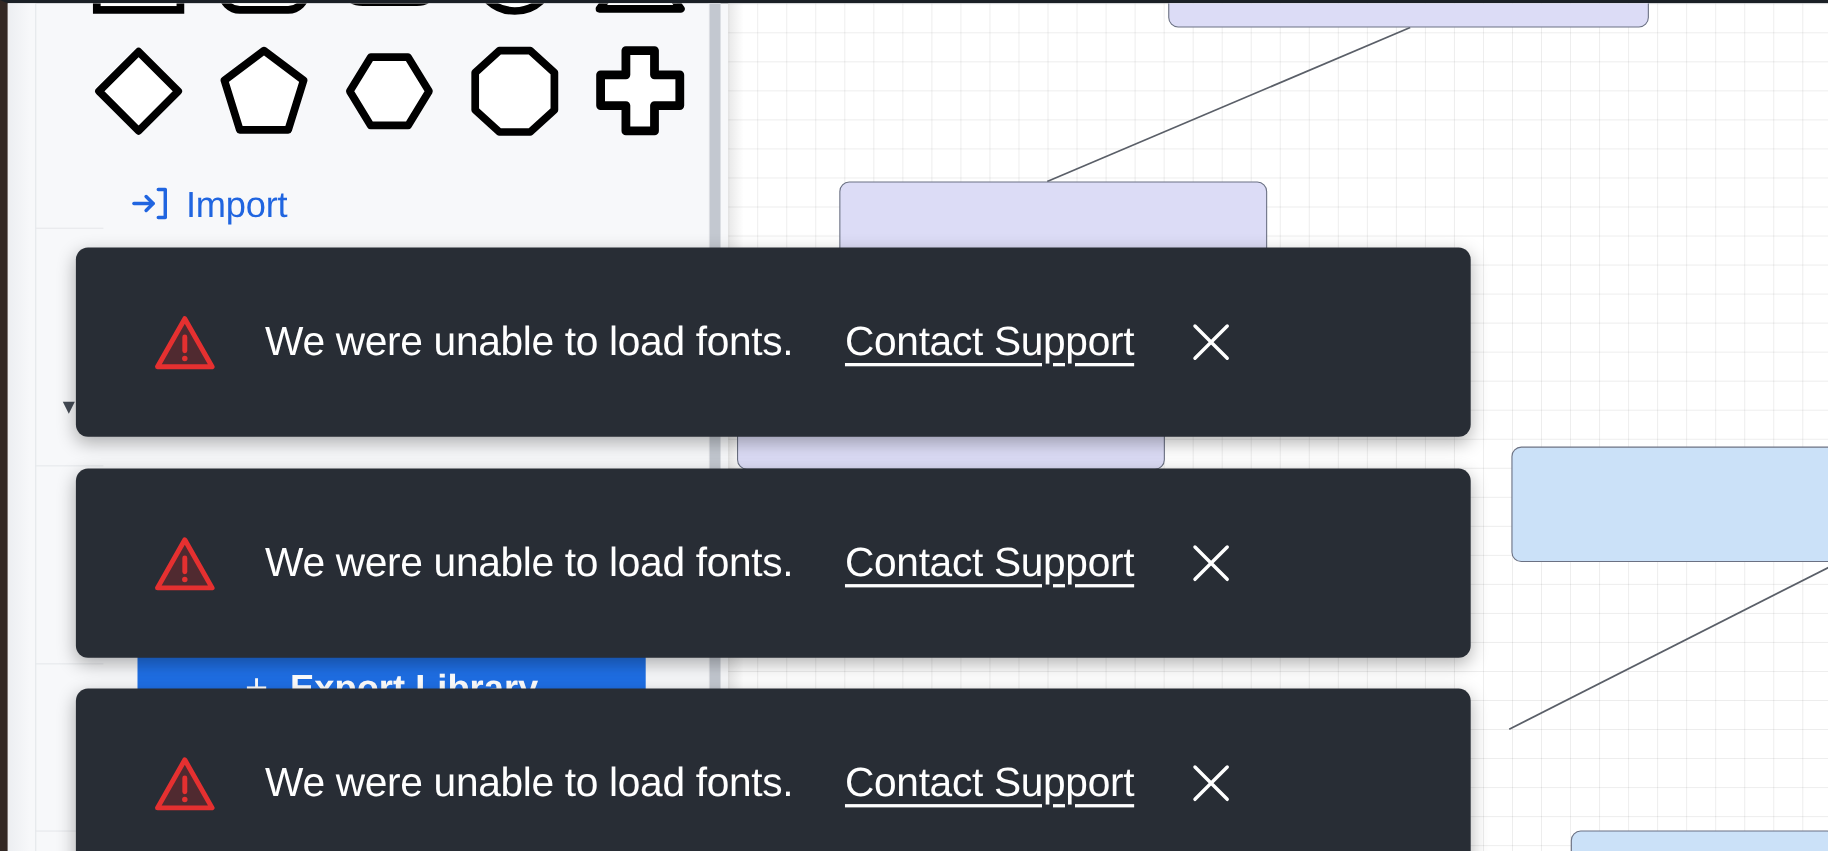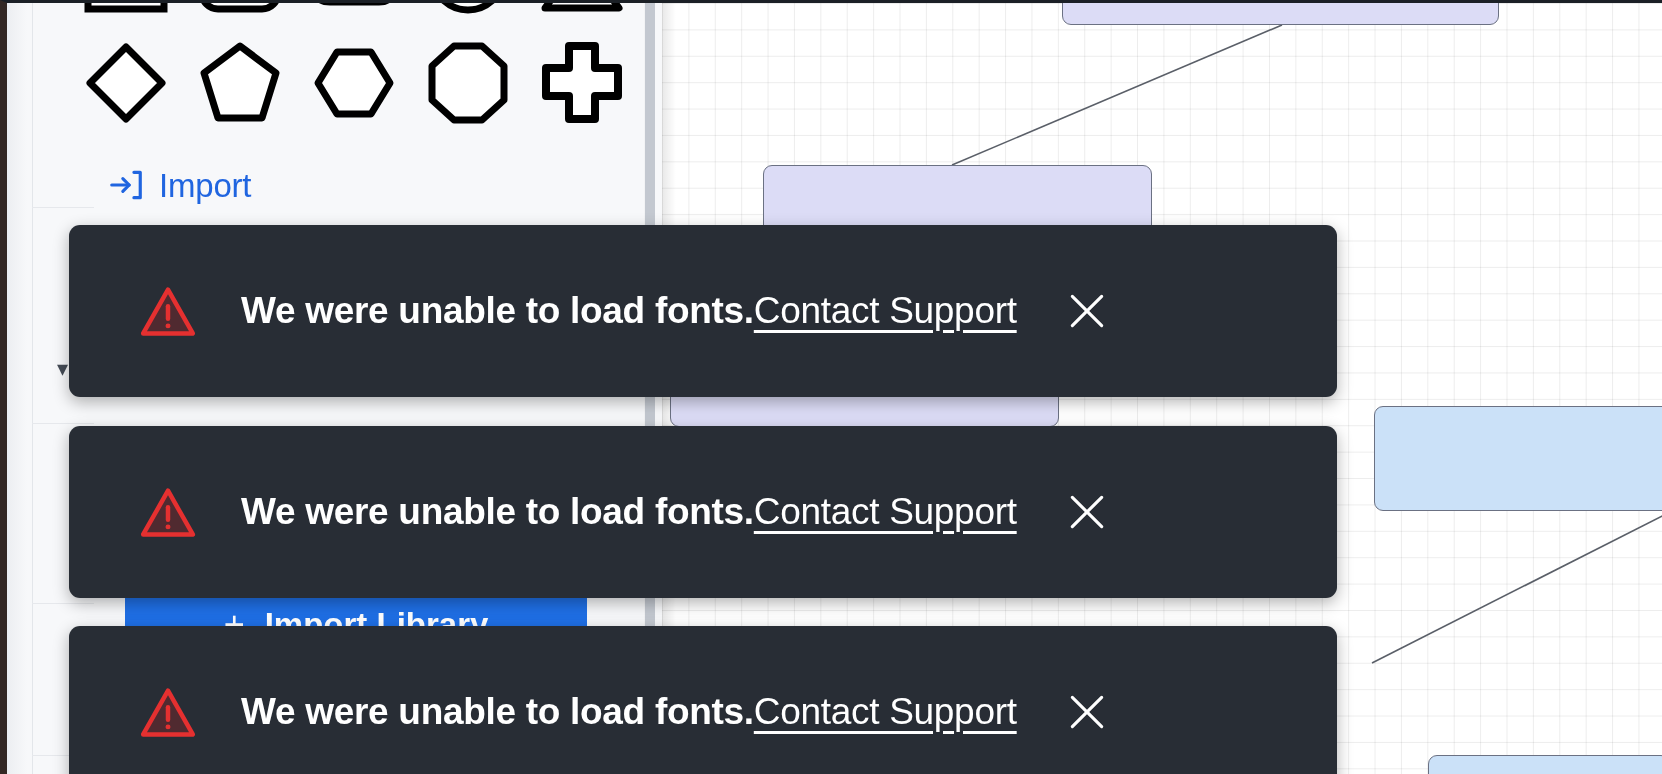--- a/index.html
+++ b/index.html
@@ -39,21 +39,21 @@
   }
   .shape-row{ display:flex; gap:0; }
   .shape-cell{
     width:114px; height:100px;
     display:flex; align-items:center; justify-content:center;
   }
   .shape-cell svg{ display:block; }
 
   
   .io-row{
-    position:absolute; left:62px; top:163px; width:570px;
+    position:absolute; left:72px; top:163px; width:570px;
     display:flex;
   }
   .io-btn{
     display:flex; align-items:center; gap:14px;
     color:#2065e0; cursor:pointer;
     font-size:33px; font-weight:400; letter-spacing:-.2px;
     line-height:1;
   }
   .io-btn:first-child{ width:285px; padding-left:40px; }
   .io-btn:last-child{ width:285px; padding-left:38px; }
@@ -120,26 +120,26 @@
     box-shadow:0 5px 16px rgba(0,0,0,.30);
     display:flex; align-items:center;
     color:#ffffff;
   }
   .toast-inner{
     display:flex; align-items:center; width:100%;
     padding:0 46px 0 70px;
   }
   .warn-icon{ width:58px; height:52px; flex:0 0 auto; margin-right:44px; }
   .toast-msg{
-    font-size:37px; font-weight:700; letter-spacing:-.3px;
+    font-size:37px; font-weight:400; letter-spacing:-.3px;
     white-space:nowrap;
   }
   .toast-link{
     font-size:37px; font-weight:400; letter-spacing:-.3px;
-    text-decoration:underline; text-underline-offset:7px;
+    margin-left:47px; text-decoration:underline; text-underline-offset:7px;
     text-decoration-thickness:3px; cursor:pointer; white-space:nowrap;
   }
   .toast-close{
     margin-left:48px; width:44px; height:44px; flex:0 0 auto; cursor:pointer;
   }
 </style>
 </head>
 <body>
 
 <div id="app">
@@ -225,21 +225,21 @@
     </div>
 
     <div class="saved-header">
       <span class="chev">▾</span>
       <span>My saved shapes</span>
       <span class="x">✕</span>
     </div>
 
     <div class="shape-library-btn">
       <span class="plus">+</span>
-      <span>Import Library</span>
+      <span>Export Library</span>
     </div>
 
     <div class="panel-scrollbar"></div>
     <div class="panel-scrollbar-thumb"></div>
   </div>
 
   <div id="canvas">
     <div class="canvas-shade"></div>
 
     <svg class="edge" style="left:0;top:0;width:1007px;height:774px">

